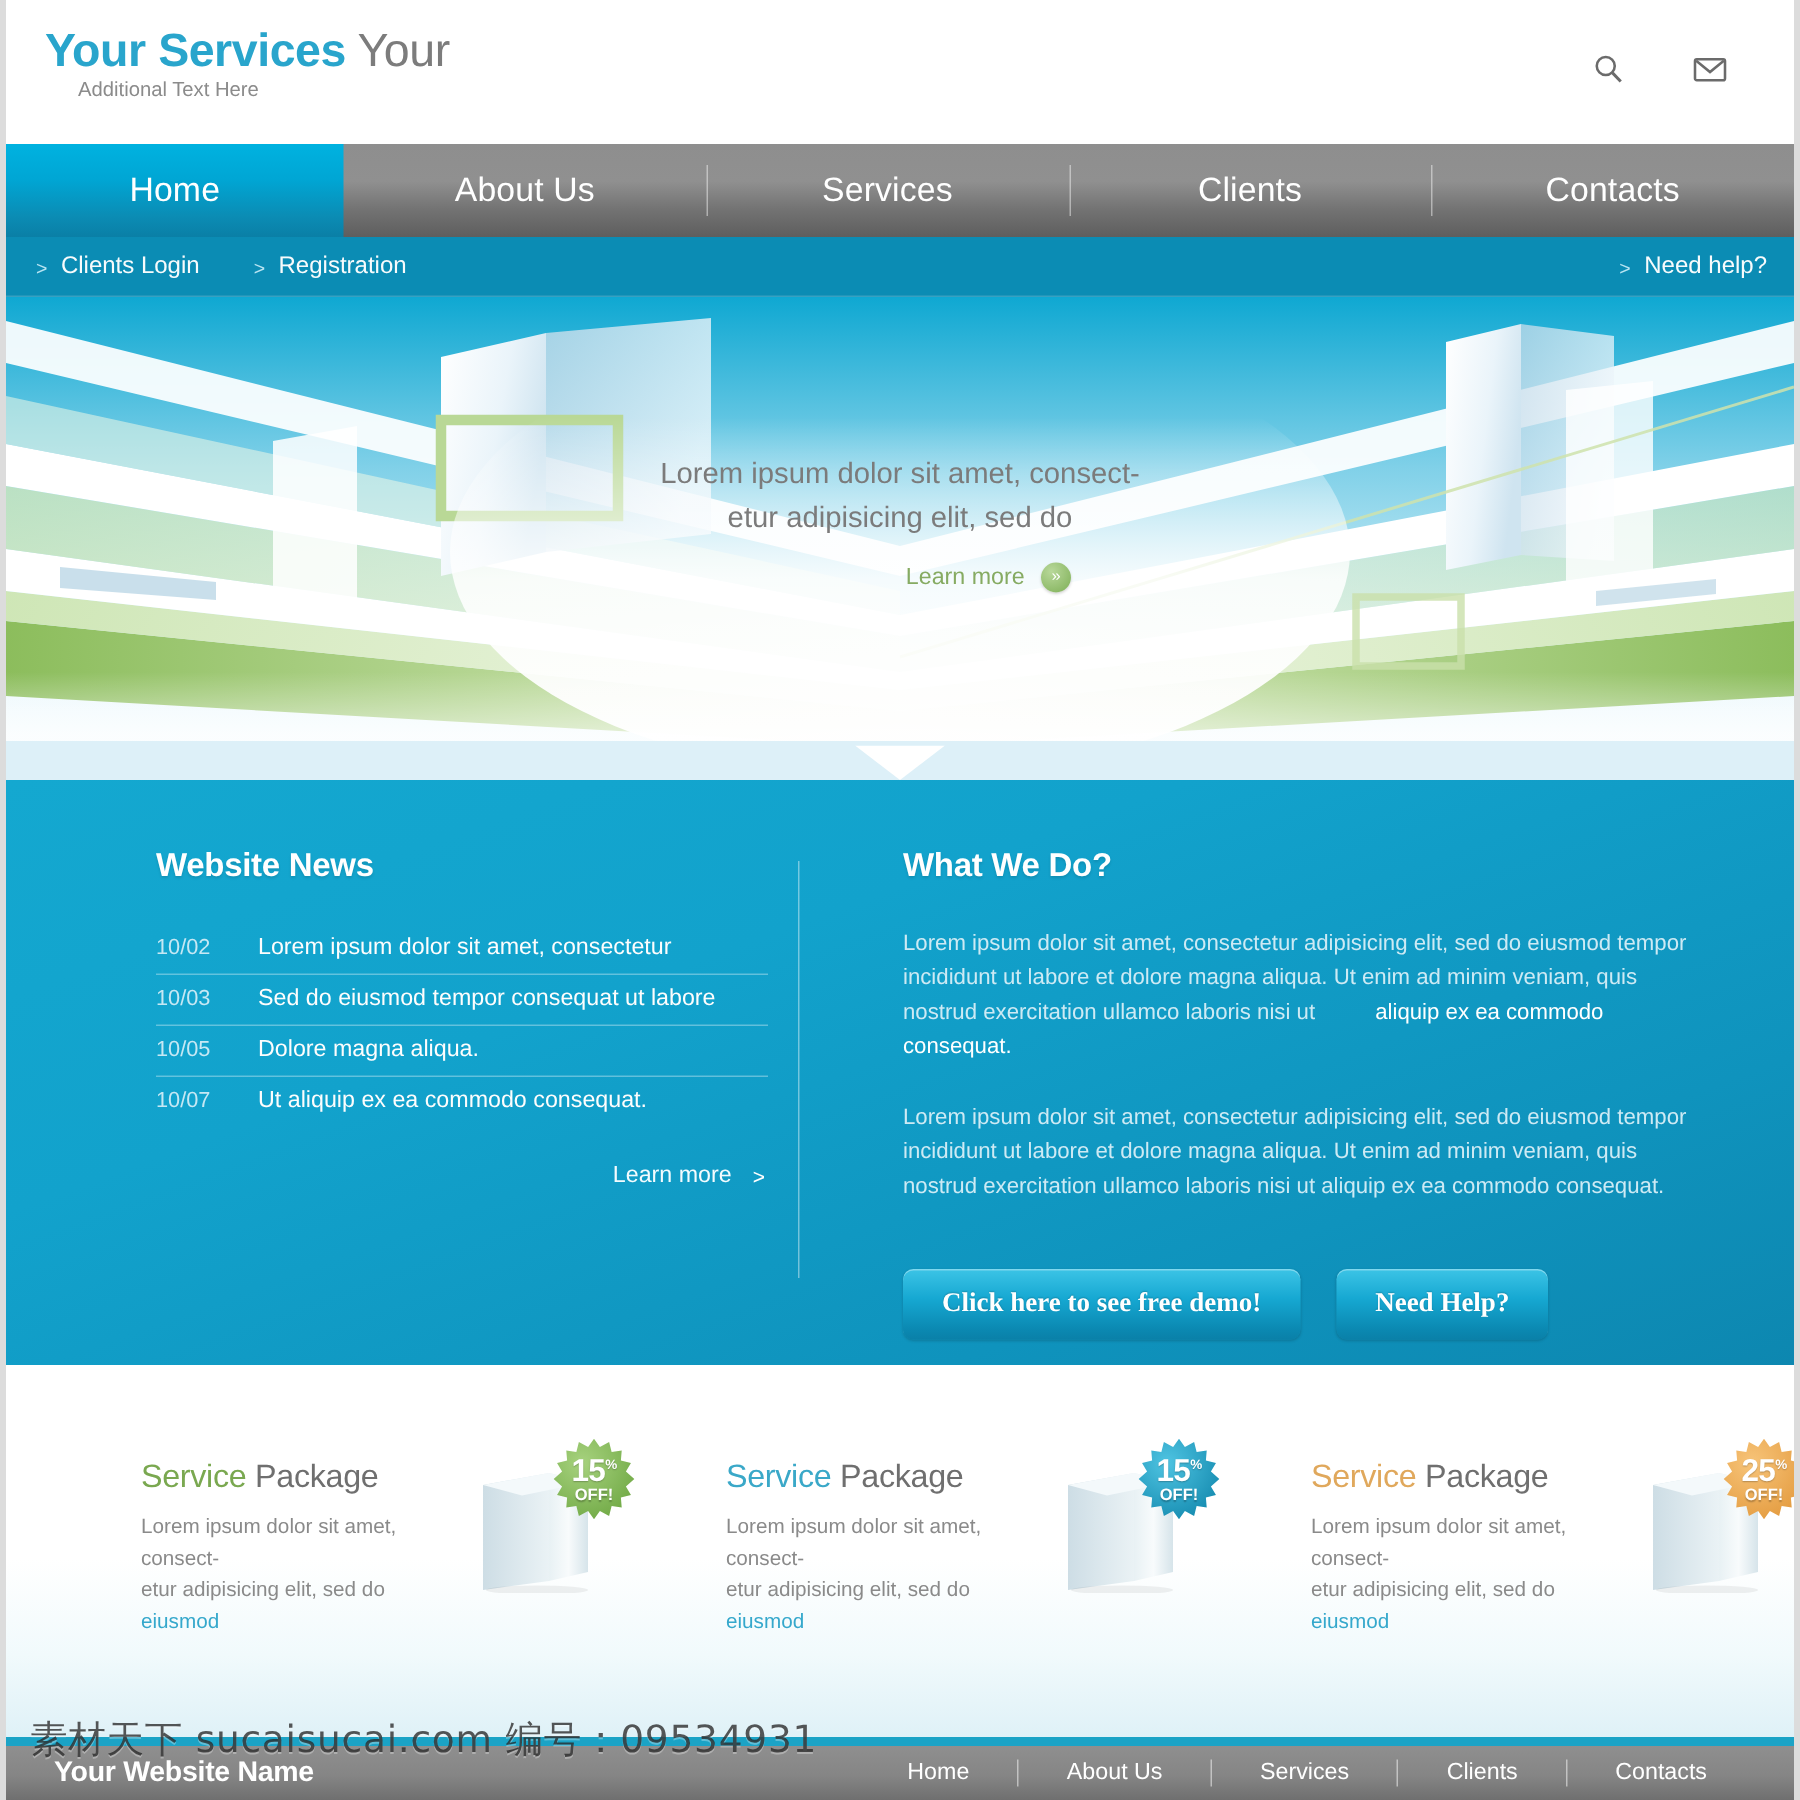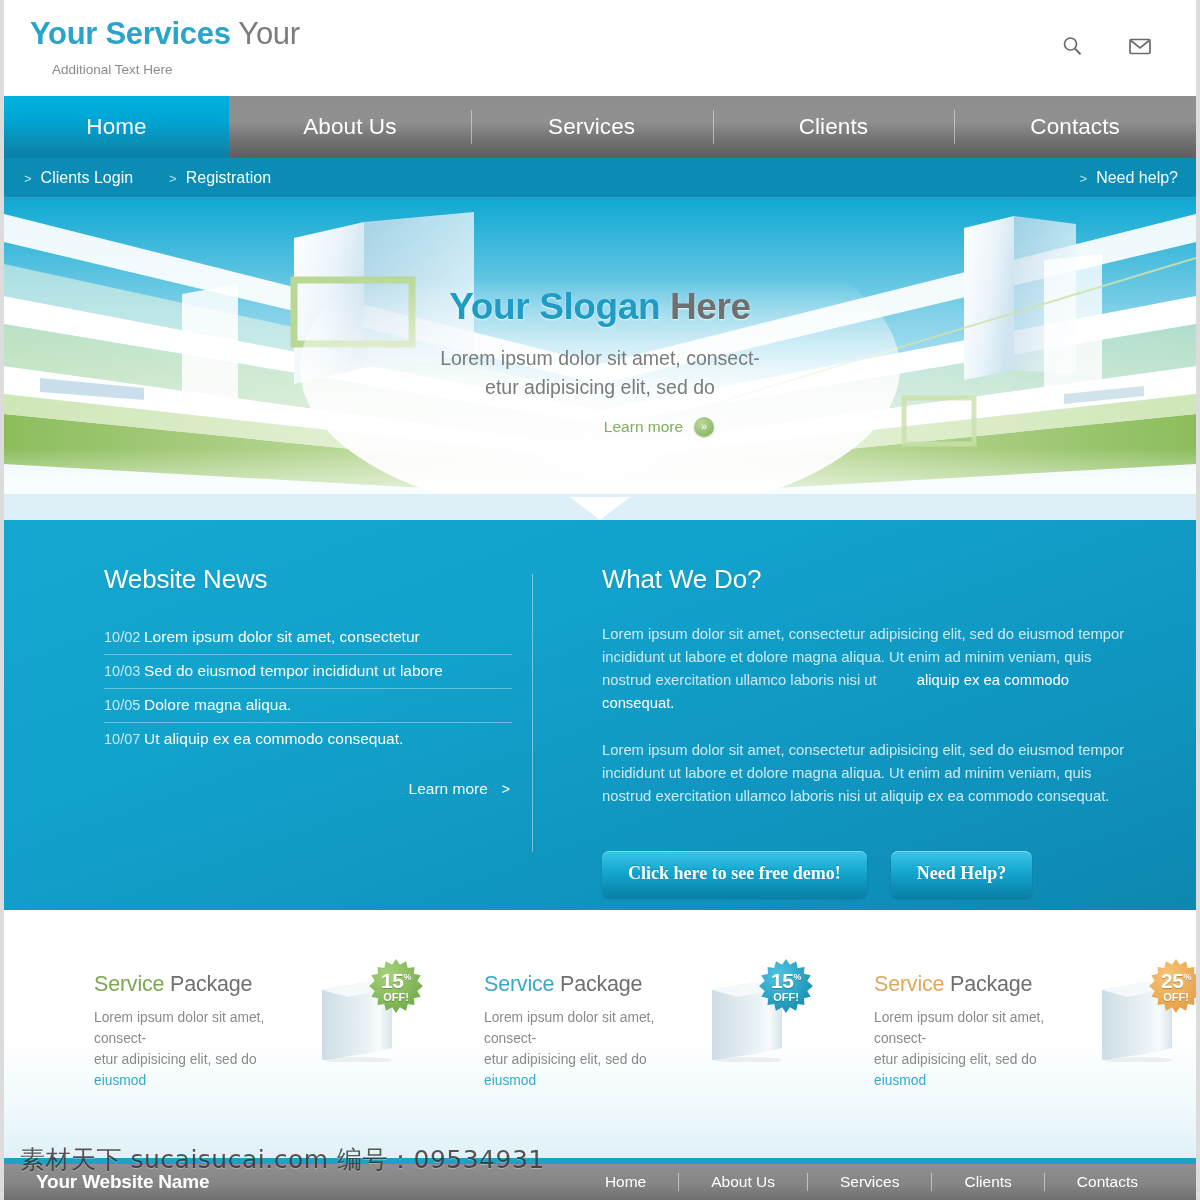--- a/index.html
+++ b/index.html
@@ -24,21 +24,21 @@
     height:96px;
     background:#fff;
     display:flex;
     align-items:flex-start;
     justify-content:space-between;
   }
   .brand { padding:18px 0 0 26px; }
   .brand-title { font-size:31px; font-weight:bold; letter-spacing:-0.3px; line-height:1.05; }
   .brand-title .b1 { color:#29a5cc; }
   .brand-title .b2 { color:#7c7c7c; font-weight:normal; }
-  .brand-sub { font-size:13.5px; color:#8b8b8b; margin-top:11px; padding-left:22px; }
+  .brand-sub { font-size:13.5px; color:#8b8b8b; margin-top:1px; padding-left:22px; }
 
   .header-icons { display:flex; align-items:center; gap:44px; padding:34px 44px 0 0; }
   .hicon { width:24px; height:24px; color:#6b6b6b; cursor:pointer; }
   .hicon svg { display:block; width:100%; height:100%; }
 
   
   .nav {
     position:relative; height:62px; display:flex;
     background:linear-gradient(#8e8e8e,#909090 40%,#737373 70%,#5e5e5e);
   }
@@ -115,25 +115,25 @@
     background:linear-gradient(160deg,#14a8d0 0%,#12a2cc 35%,#0f93bd 75%,#0d87b0 100%);
     display:flex; padding:44px 40px 0 40px;
   }
   .band::after {
     content:""; position:absolute; left:528px; top:54px; bottom:58px;
     width:1px; background:rgba(255,255,255,0.42);
   }
   .col-news { width:488px; padding-left:60px; padding-right:20px; }
   .col-do { flex:1; padding-left:70px; padding-right:18px; }
 
-  .sec-title { color:#fff; font-size:26px; font-weight:normal; letter-spacing:-0.2px; text-shadow:0 1px 2px rgba(0,0,0,.12); }
+  .sec-title { color:#fff; font-size:22px; font-weight:bold; letter-spacing:-0.2px; text-shadow:0 1px 2px rgba(0,0,0,.12); }
 
   .news-list { margin-top:26px; }
   .news-row {
-    display:flex; align-items:baseline; gap:2px;
+    display:flex; align-items:baseline; gap:30px;
     padding:7px 0 8px 0;
     border-bottom:1px solid rgba(255,255,255,0.34);
     cursor:pointer;
   }
   .news-row:last-child { border-bottom:none; }
   .news-date { color:#c6e8f4; font-size:14.5px; min-width:38px; }
   .news-text { color:#fdfdfd; font-size:15.5px; }
   .learn-news {
     margin-top:24px; display:flex; justify-content:flex-end;
     align-items:center; gap:14px; color:#f2fbfe; font-size:15.5px;
@@ -339,23 +339,20 @@
       <rect x="900" y="200" width="70" height="46" fill="none" stroke="#c9e0aa" stroke-width="5" opacity="0.8"></rect>
       <polygon points="1140,188 1060,196 1060,206 1140,198" fill="#bcd7e6" opacity="0.7"></polygon>
       <line x1="596" y1="240" x2="1192" y2="60" stroke="#cfe3ad" stroke-width="2" opacity="0.85"></line>
 
       <ellipse cx="596" cy="170" rx="300" ry="150" fill="url(#ctr)"></ellipse>
       <rect x="0" y="250" width="1192" height="72" fill="url(#glowC)" opacity="0.55"></rect>
       <rect x="0" y="296" width="1192" height="26" fill="#d9eef7" opacity="0.9"></rect>
     </svg>
 
     <div class="hero-copy">
-      <div class="slogan">
-        <span class="s1">Your Slogan</span><span class="s2"> Here</span>
-      </div>
       <div class="hero-sub" style="white-space:pre-line">Lorem ipsum dolor sit amet, consect-
 etur adipisicing elit, sed do</div>
       <div class="learn-hero">
         <span>Learn more</span>
         <span class="round-arrow">»</span>
       </div>
     </div>
 
     <div class="hero-notch">
       <svg viewBox="0 0 60 24">
@@ -368,21 +365,21 @@
 
     <div class="col-news">
       <div class="sec-title">Website News</div>
       <div class="news-list">
         <div class="news-row">
           <span class="news-date">10/02</span>
           <span class="news-text">Lorem ipsum dolor sit amet, consectetur</span>
         </div>
         <div class="news-row">
           <span class="news-date">10/03</span>
-          <span class="news-text">Sed do eiusmod tempor incididunt ut labore</span>
+          <span class="news-text">Sed do eiusmod tempor consequat ut labore</span>
         </div>
         <div class="news-row">
           <span class="news-date">10/05</span>
           <span class="news-text">Dolore magna aliqua.</span>
         </div>
         <div class="news-row">
           <span class="news-date">10/07</span>
           <span class="news-text">Ut aliquip ex ea commodo consequat.</span>
         </div>
       </div>

